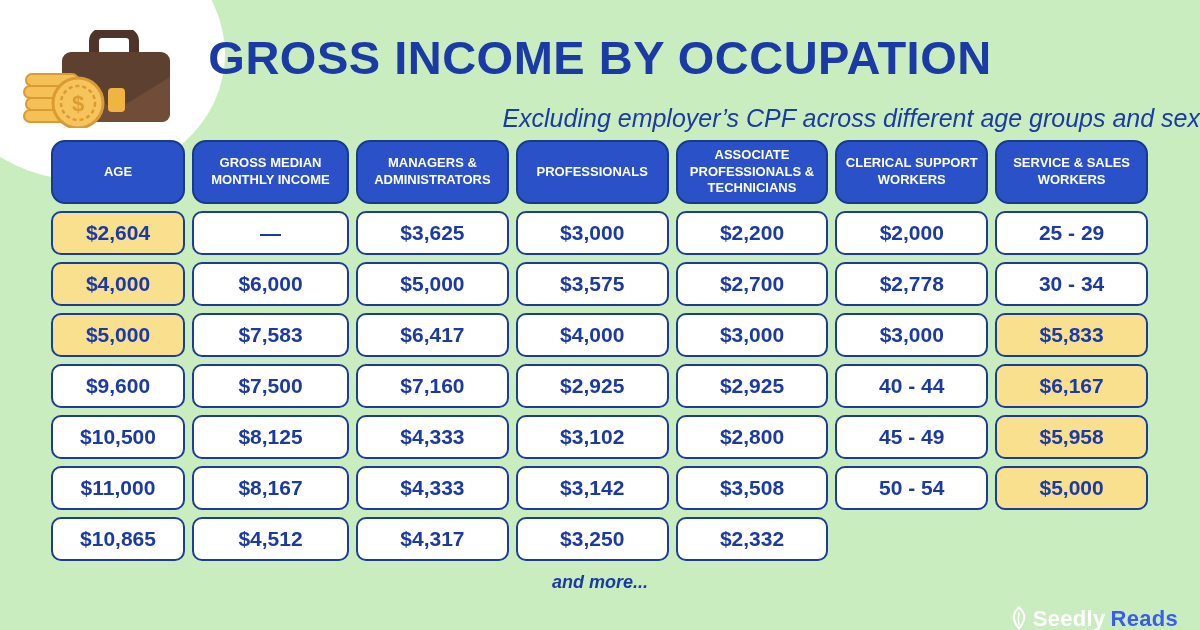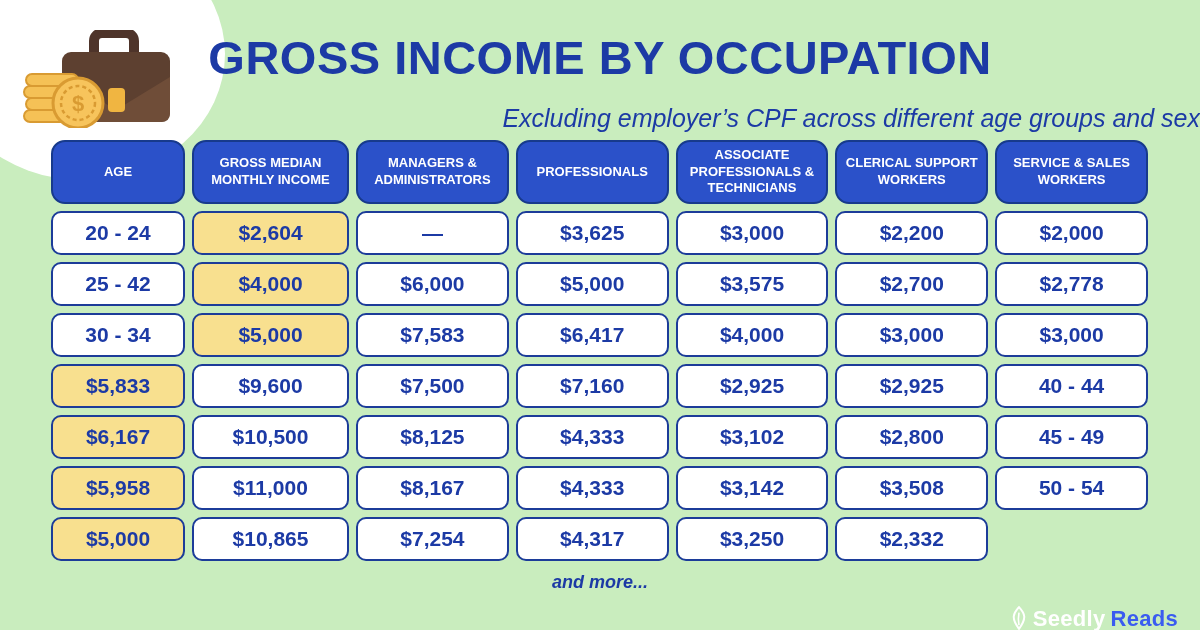--- a/index.html
+++ b/index.html
@@ -134,28 +134,27 @@
 <div class="subtitle">Excluding employer’s CPF across different age groups and sex</div>
 
 <div class="table-wrap">
     <div class="hcell">AGE</div>
     <div class="hcell">GROSS MEDIAN MONTHLY INCOME</div>
     <div class="hcell">MANAGERS &amp; ADMINISTRATORS</div>
     <div class="hcell">PROFESSIONALS</div>
     <div class="hcell">ASSOCIATE PROFESSIONALS &amp; TECHNICIANS</div>
     <div class="hcell">CLERICAL SUPPORT WORKERS</div>
     <div class="hcell">SERVICE &amp; SALES WORKERS</div>
-    <div class="dcell">20 - 24</div>
     <div class="dcell gold">$2,604</div>
     <div class="dcell">—</div>
     <div class="dcell">$3,625</div>
     <div class="dcell">$3,000</div>
     <div class="dcell">$2,200</div>
     <div class="dcell">$2,000</div>
-    <div class="dcell">25 - 42</div>
+    <div class="dcell">25 - 29</div>
     <div class="dcell gold">$4,000</div>
     <div class="dcell">$6,000</div>
     <div class="dcell">$5,000</div>
     <div class="dcell">$3,575</div>
     <div class="dcell">$2,700</div>
     <div class="dcell">$2,778</div>
     <div class="dcell">30 - 34</div>
     <div class="dcell gold">$5,000</div>
     <div class="dcell">$7,583</div>
     <div class="dcell">$6,417</div>
@@ -178,21 +177,21 @@
     <div class="dcell">45 - 49</div>
     <div class="dcell gold">$5,958</div>
     <div class="dcell">$11,000</div>
     <div class="dcell">$8,167</div>
     <div class="dcell">$4,333</div>
     <div class="dcell">$3,142</div>
     <div class="dcell">$3,508</div>
     <div class="dcell">50 - 54</div>
     <div class="dcell gold">$5,000</div>
     <div class="dcell">$10,865</div>
-    <div class="dcell">$7,254</div>
+    <div class="dcell">$4,512</div>
     <div class="dcell">$4,317</div>
     <div class="dcell">$3,250</div>
     <div class="dcell">$2,332</div>
   </div>
 
 <div class="more-note">and more...</div>
 
 <div class="brand">
   <svg class="leaf" viewBox="0 0 20 26" aria-hidden="true">
     <path d="M10 1 C16.5 8 19 13 10 25 C1 13 3.5 8 10 1 Z" fill="none" stroke="#ffffff" stroke-width="2.2"></path>

